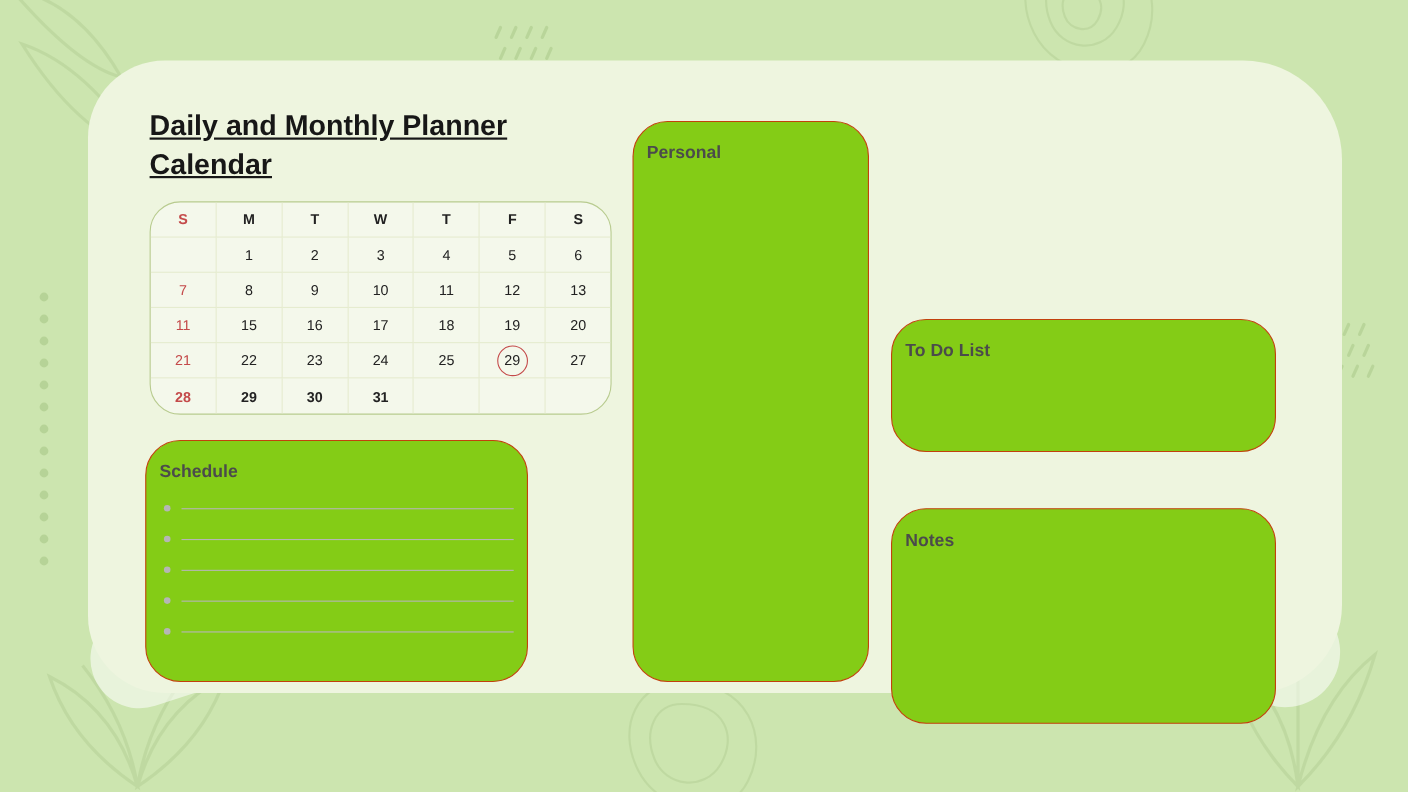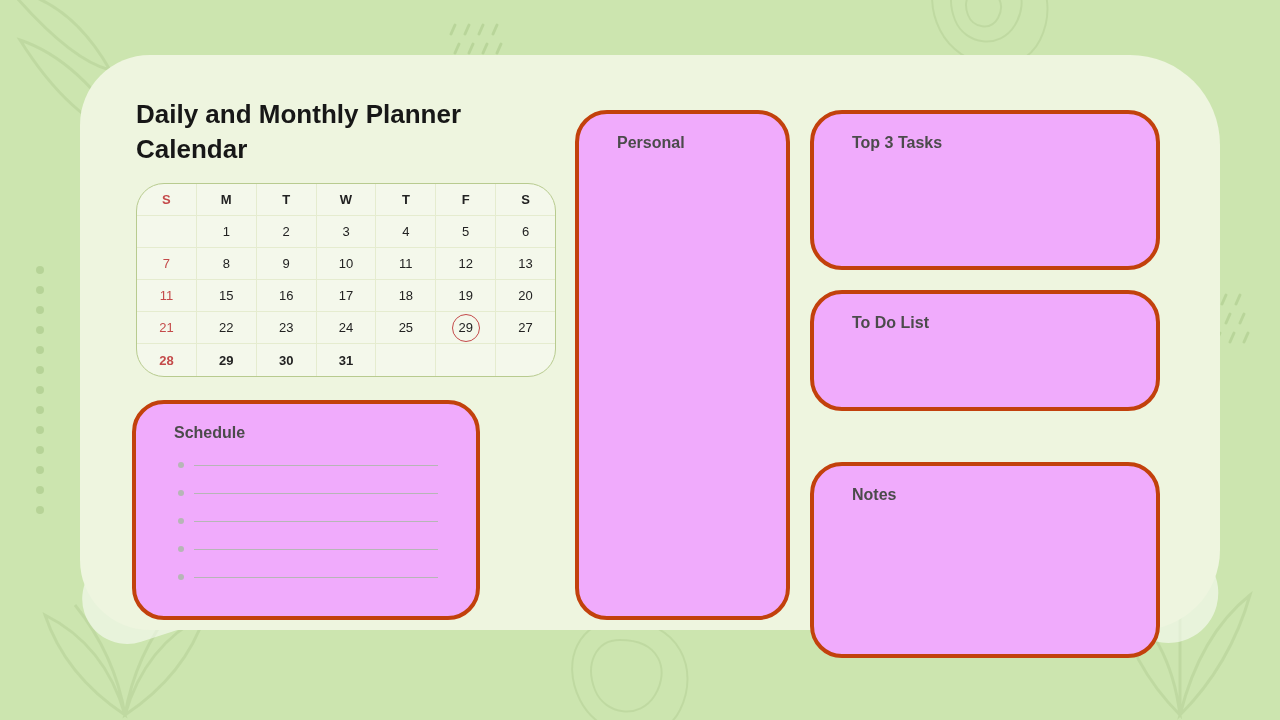--- a/index.html
+++ b/index.html
@@ -16,21 +16,21 @@
 
   .main-card {
     position:absolute;
     left:80px; top:55px; width:1140px; height:575px;
     background:#eef5df;
     border-radius:70px 90px 80px 70px;
   }
 
   .title {
     position:absolute; left:56px; top:42px;
-    font-size:26px; font-weight:800; color:#171717; line-height:1.35;
+    font-size:26px; font-weight:800; color:#171717; line-height:1.35;text-decoration:underline;
   }
 
   
   .calendar {
     position:absolute; left:56px; top:128px; width:420px;
     border:1px solid #b8cb8f; border-radius:28px; overflow:hidden;
     background:#f4f8eb;
   }
   .cal-row { display:flex; }
   .cal-cell {
@@ -42,24 +42,24 @@
   .cal-cell:last-child { border-right:none; }
   .cal-row.head .cal-cell { font-weight:700; }
   .cal-red { color:#c44a4a; }
   .cal-circle::before {
     content:""; position:absolute; width:26px; height:26px; border:1.5px solid #c44a4a; border-radius:50%;
   }
 
   
   .panel {
     position:absolute;
-    background:#f0abfc;
-    border:4px solid #c2410c;
+    background:#84cc16;
+    border:1px solid #c2410c;
     border-radius:32px;
-    padding:20px 38px;
+    padding:20px 12px;
   }
   .panel-title {
     font-size:16px; font-weight:700; color:#4b4b4b;
   }
 
   .schedule { left:52px; top:345px; width:348px; height:220px; }
   .schedule-lines { margin-top:20px; padding-left:4px; display:flex; flex-direction:column; gap:22px; }
   .schedule-line { display:flex; align-items:center; gap:10px; }
   .schedule-line .bullet { width:6px; height:6px; border-radius:50%; background:#b6b6b6; flex:0 0 auto; }
   .schedule-line .rule { flex:1; height:0; border-bottom:1px solid #b6b6b6; }
@@ -221,23 +221,20 @@
           <span class="bullet"></span>
           <span class="rule"></span>
         </div>
     </div>
   </div>
 
   <div class="panel personal">
     <div class="panel-title">Personal</div>
   </div>
 
-  <div class="panel toptasks">
-    <div class="panel-title">Top 3 Tasks</div>
-  </div>
 
   <div class="panel todo">
     <div class="panel-title">To Do List</div>
   </div>
 
   <div class="panel notes">
     <div class="panel-title">Notes</div>
   </div>
 
 </div>

